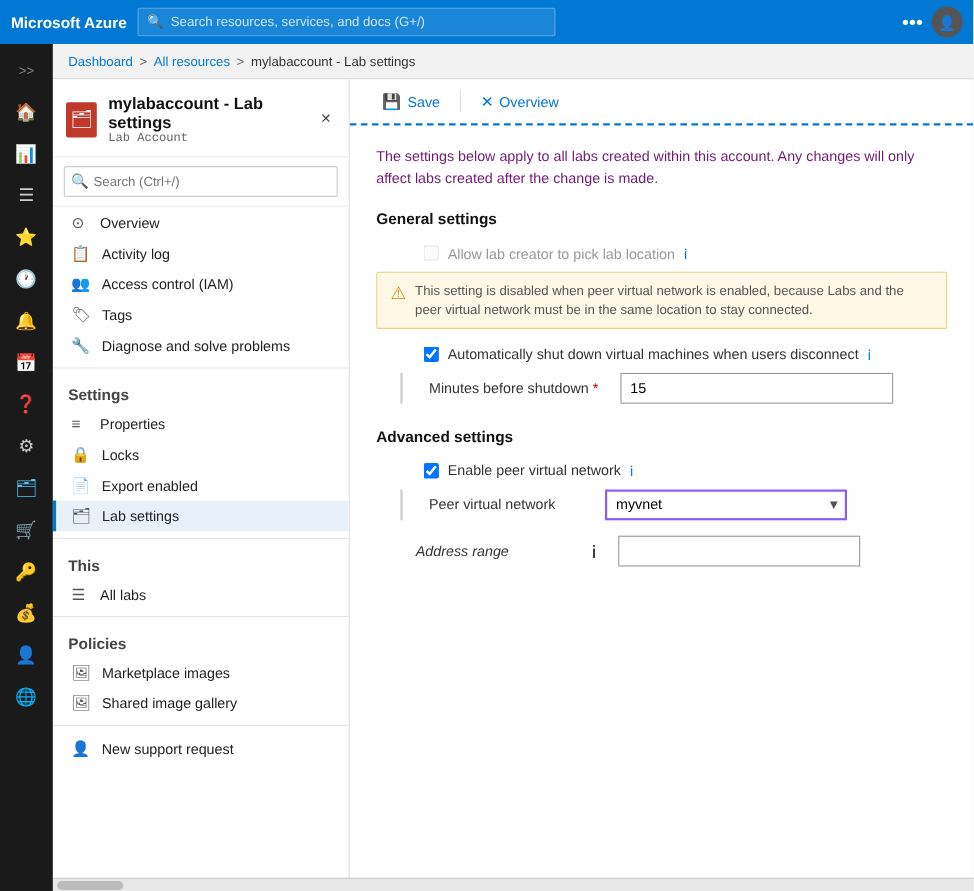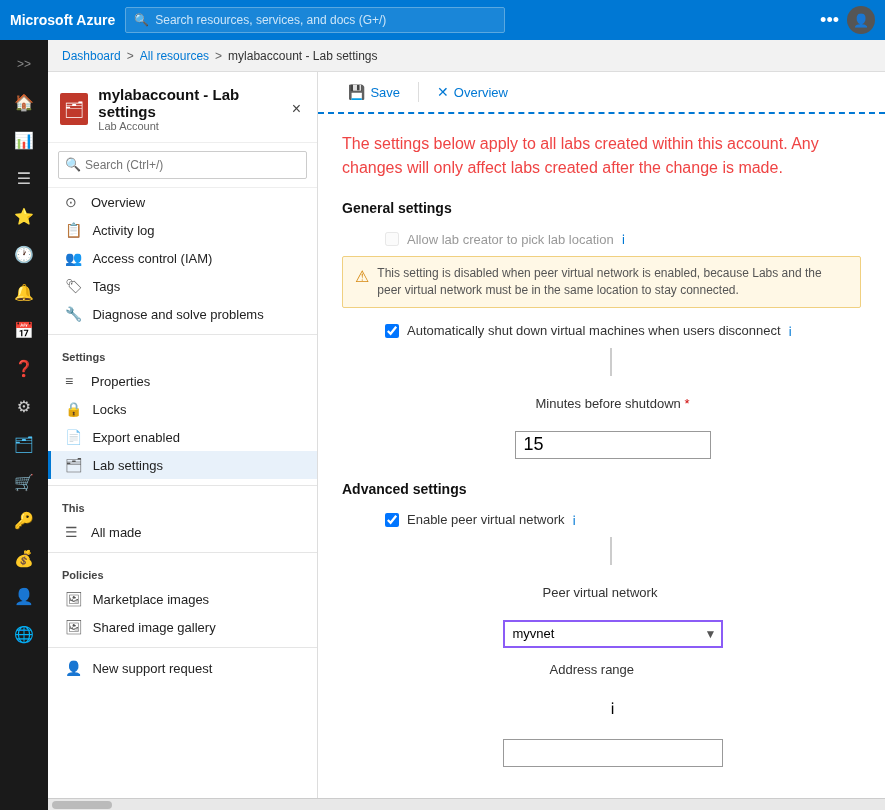--- a/index.html
+++ b/index.html
@@ -123,21 +123,21 @@
       border-bottom: 1px solid #eee;
     }
     .resource-icon-box {
       width: 32px; height: 32px;
       background: #c0392b;
       border-radius: 2px;
       display: flex; align-items: center; justify-content: center;
       color: white; font-size: 16px;
     }
     .resource-title { font-size: 15px; font-weight: 600; color: #111; }
-    .resource-subtitle { font-size: 11px; color: #666; }
+    .resource-subtitle { font-size: 11px; color: #666; font-family: Liberation Mono, monospace; }
     .close-btn {
       margin-left: auto;
       background: none; border: none;
       font-size: 16px; cursor: pointer; color: #444;
       padding: 2px 4px;
     }
 
     
     .sidebar-search {
       padding: 8px 10px;
@@ -156,21 +156,21 @@
       position: relative;
     }
     .sidebar-search-wrap .search-icon-inner {
       position: absolute;
       left: 7px; top: 6px;
       color: #888; font-size: 13px;
     }
 
     
     .nav-section-label {
-      font-size: 11px;
+      font-size: 14px;
       font-weight: 600;
       color: #444;
       padding: 10px 14px 4px 14px;
       text-transform: none;
     }
     .nav-item {
       display: flex;
       align-items: center;
       padding: 6px 14px;
       font-size: 13px;
@@ -215,22 +215,22 @@
       color: #0078d4;
     }
     .toolbar-btn .btn-icon { font-size: 14px; }
     .toolbar-separator { width: 1px; height: 20px; background: #ddd; margin: 0 4px; }
 
     
     .settings-content {
       padding: 18px 24px;
     }
     .settings-desc {
-      font-size: 16px;
-      color: #ef4444;
+      font-size: 13px;
+      color: #701a75;
       margin-bottom: 20px;
       line-height: 1.5;
     }
 
     .section-title {
       font-size: 14px;
       font-weight: 600;
       color: #111;
       margin-bottom: 14px;
     }
@@ -269,22 +269,22 @@
       line-height: 1.4;
       border-radius: 2px;
     }
     .warning-icon { color: #d68910; font-size: 16px; margin-top: 1px; }
     .field-label { font-size: 13px; color: #333; white-space: nowrap; }
     .required-star { color: #c00; }
     .text-input {
       height: 28px;
       border: 1px solid #999;
       padding: 0 8px;
-      font-size: 18px;
-      width: 196px;
+      font-size: 13px;
+      width: 248px;
     }
 
     
     .settings-section { margin-bottom: 22px; }
 
     
     .select-wrap {
       position: relative;
       display: inline-block;
     }
@@ -313,21 +313,20 @@
       width: 220px;
     }
 
     
     .field-row {
       display: flex;
       align-items: center;
       gap: 20px;
       margin-bottom: 14px;
       margin-left: 22px;
-      flex-direction: column;
     }
     .field-row .field-label { min-width: 140px; }
 
     
     ::-webkit-scrollbar { width: 6px; height: 6px; }
     ::-webkit-scrollbar-thumb { background: #bbb; border-radius: 3px; }
   </style>
 </head>
 <body>
 
@@ -433,21 +432,21 @@
         <div class="nav-item active">
           <span class="nav-icon">🗂</span>
           <span>Lab settings</span>
         </div>
 
         <div class="nav-divider"></div>
         <div class="nav-section-label">This</div>
 
         <div class="nav-item">
           <span class="nav-icon">☰</span>
-          <span>All made</span>
+          <span>All labs</span>
         </div>
 
         <div class="nav-divider"></div>
         <div class="nav-section-label">Policies</div>
 
         <div class="nav-item">
           <span class="nav-icon">🖼</span>
           <span>Marketplace images</span>
         </div>
         <div class="nav-item">
@@ -529,21 +528,21 @@
               <select class="styled-select">
                 <option>myvnet</option>
                 <option>vnet1</option>
                 <option>vnet2</option>
               </select>
               <span class="select-arrow">▼</span>
             </div>
           </div>
 
           <div class="field-row">
-            <span class="field-label" style="margin-left:14px;">Address range</span>
+            <span class="field-label" style="margin-left:14px;font-style:italic;">Address range</span>
             <span class="info-icon">ℹ</span>
             <input type="text" class="address-input" value="" style="">
           </div>
 
         </div>
 
       </div>
     </div>
   </div>
 </div>

